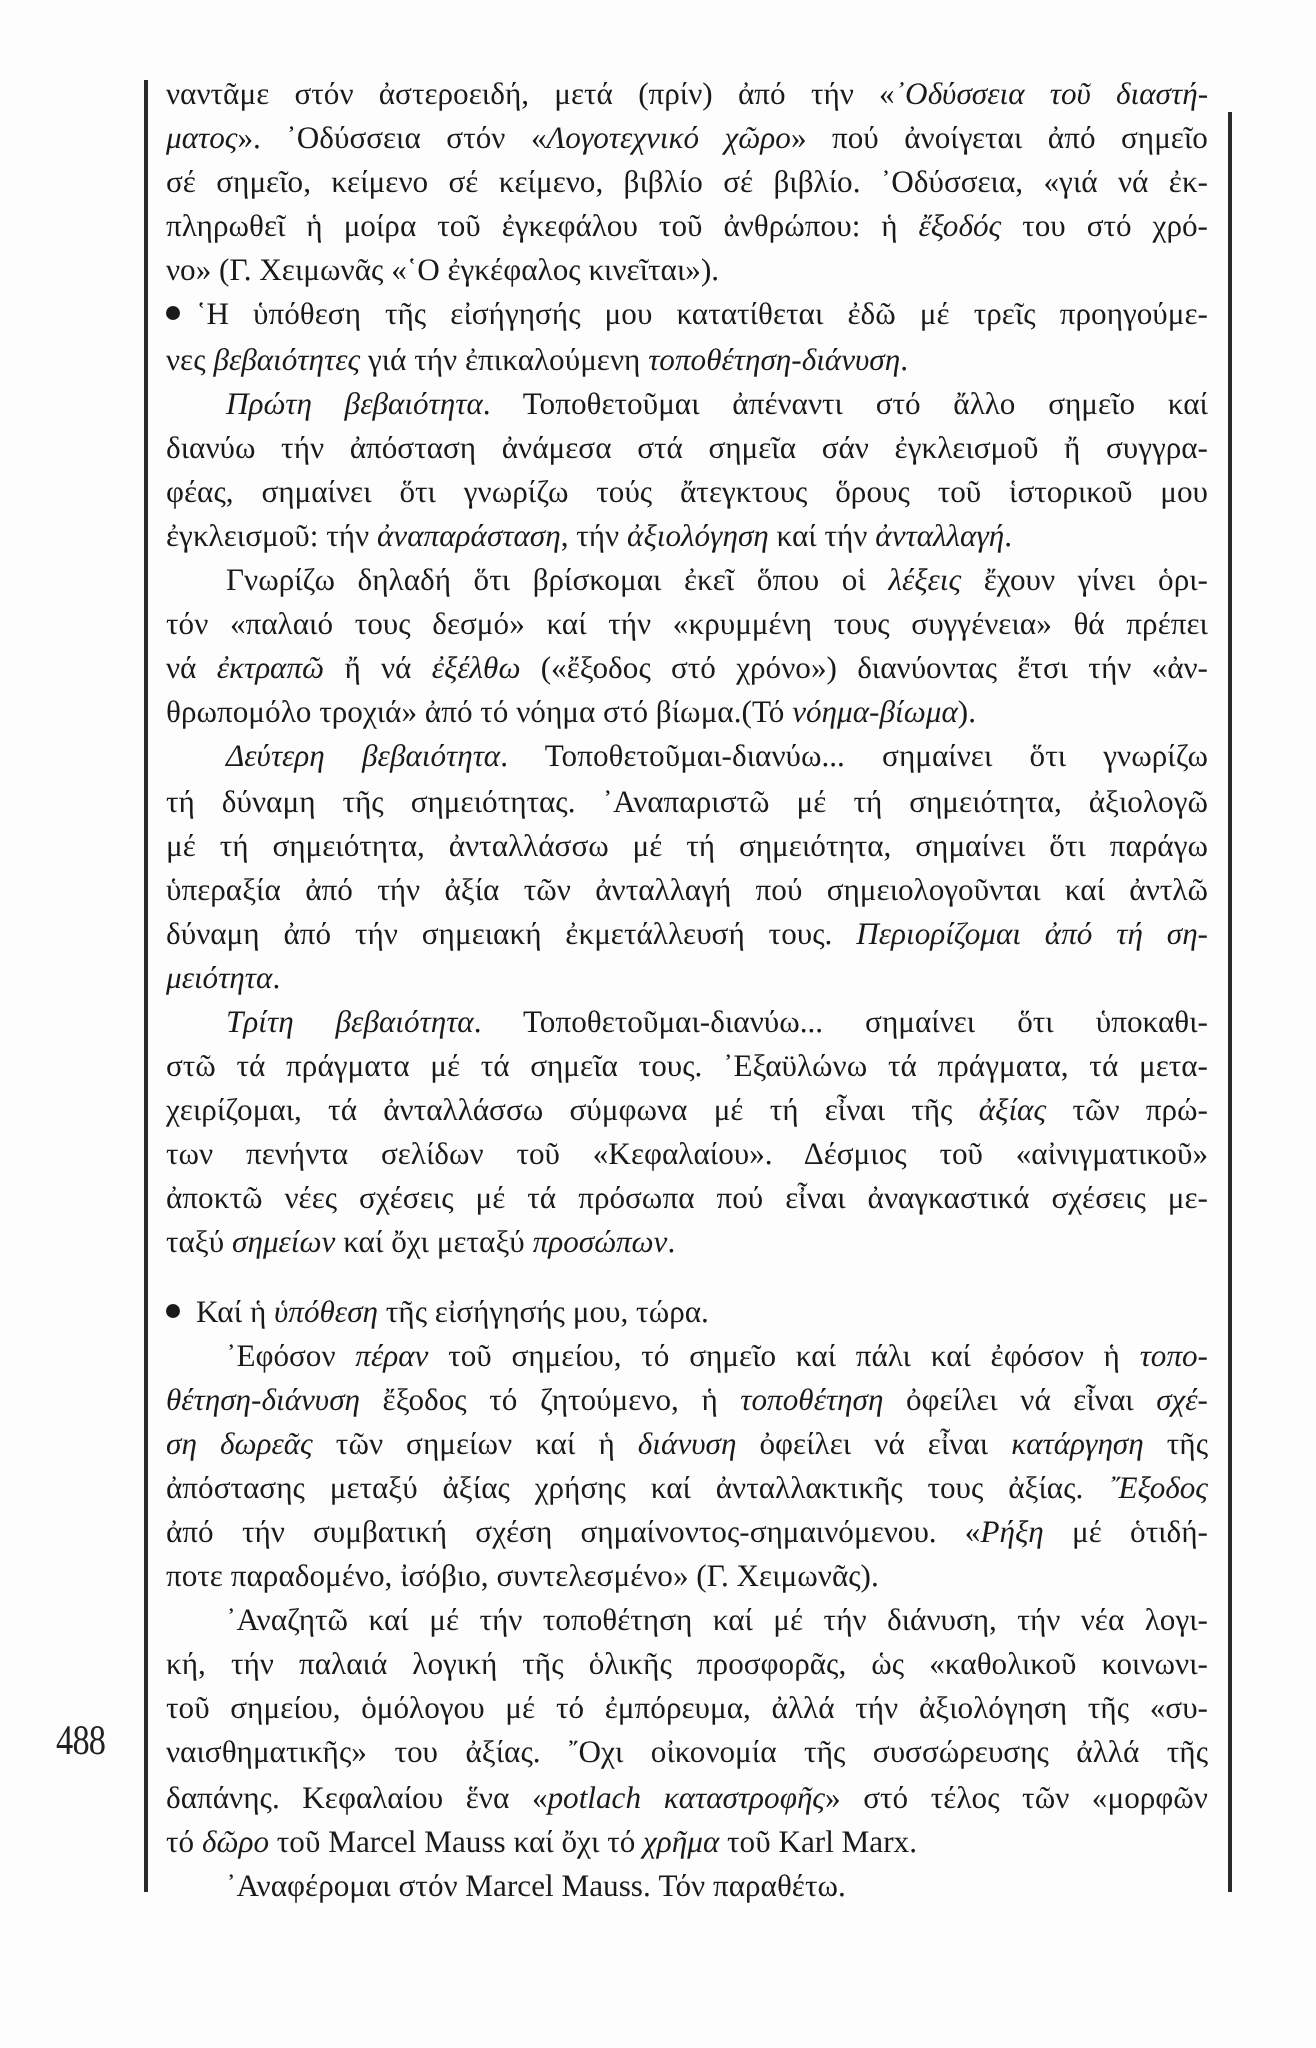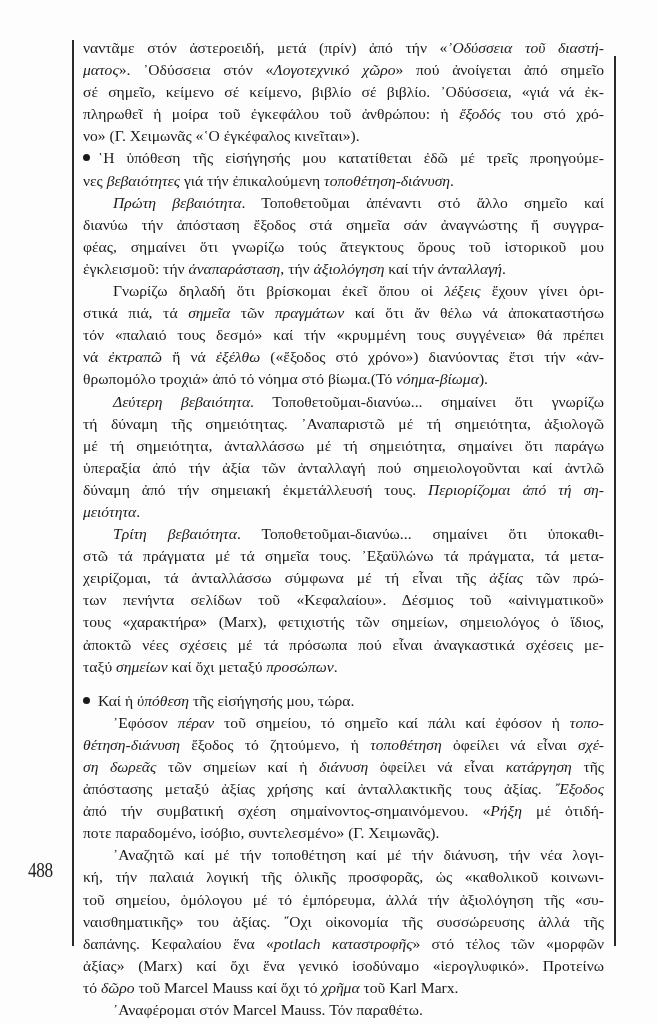--- a/index.html
+++ b/index.html
@@ -36,51 +36,48 @@
   <div class="page-number">488</div>
   <div class="body-text" id="body-text">
       <div class="line"><span>ναντᾶμε στόν ἀστεροειδή, μετά (πρίν) ἀπό τήν «</span><span class="it">᾿Οδύσσεια τοῦ διαστή-</span></div>
       <div class="line"><span class="it">ματος</span><span>». ᾿Οδύσσεια στόν «</span><span class="it">Λογοτεχνικό χῶρο</span><span>» πού ἀνοίγεται ἀπό σημεῖο</span></div>
       <div class="line"><span>σέ σημεῖο, κείμενο σέ κείμενο, βιβλίο σέ βιβλίο. ᾿Οδύσσεια, «γιά νά ἐκ-</span></div>
       <div class="line"><span>πληρωθεῖ ἡ μοίρα τοῦ ἐγκεφάλου τοῦ ἀνθρώπου: ἡ </span><span class="it">ἔξοδός</span><span> του στό χρό-</span></div>
       <div class="line last"><span>νο» (Γ. Χειμωνᾶς «῾Ο ἐγκέφαλος κινεῖται»).</span></div>
       <div class="line"><span class="bullet"></span><span>῾Η ὑπόθεση τῆς εἰσήγησής μου κατατίθεται ἐδῶ μέ τρεῖς προηγούμε-</span></div>
       <div class="line last"><span>νες </span><span class="it">βεβαιότητες</span><span> γιά τήν ἐπικαλούμενη </span><span class="it">τοποθέτηση-διάνυση</span><span>.</span></div>
       <div class="line indent"><span class="it">Πρώτη βεβαιότητα</span><span>. Τοποθετοῦμαι ἀπέναντι στό ἄλλο σημεῖο καί</span></div>
-      <div class="line"><span>διανύω τήν ἀπόσταση ἔξοδος στά σημεῖα σάν ἀναγνώστης ἤ συγγρα-</span></div>
+      <div class="line"><span>διανύω τήν ἀπόσταση ἀνάμεσα στά σημεῖα σάν ἐγκλεισμοῦ ἤ συγγρα-</span></div>
       <div class="line"><span>φέας, σημαίνει ὅτι γνωρίζω τούς ἄτεγκτους ὅρους τοῦ ἱστορικοῦ μου</span></div>
       <div class="line last"><span>ἐγκλεισμοῦ: τήν </span><span class="it">ἀναπαράσταση</span><span>, τήν </span><span class="it">ἀξιολόγηση</span><span> καί τήν </span><span class="it">ἀνταλλαγή</span><span>.</span></div>
       <div class="line indent"><span>Γνωρίζω δηλαδή ὅτι βρίσκομαι ἐκεῖ ὅπου οἱ </span><span class="it">λέξεις</span><span> ἔχουν γίνει ὁρι-</span></div>
-      <div class="line"><span>στικά πιά, τά </span><span class="it">σημεῖα</span><span> τῶν </span><span class="it">πραγμάτων</span><span> καί ὅτι ἄν θέλω νά ἀποκαταστήσω</span></div>
       <div class="line"><span>τόν «παλαιό τους δεσμό» καί τήν «κρυμμένη τους συγγένεια» θά πρέπει</span></div>
       <div class="line"><span>νά </span><span class="it">ἐκτραπῶ</span><span> ἤ νά </span><span class="it">ἐξέλθω</span><span> («ἔξοδος στό χρόνο») διανύοντας ἔτσι τήν «ἀν-</span></div>
       <div class="line last"><span>θρωπομόλο τροχιά» ἀπό τό νόημα στό βίωμα.(Τό </span><span class="it">νόημα-βίωμα</span><span>).</span></div>
       <div class="line indent"><span class="it">Δεύτερη βεβαιότητα</span><span>. Τοποθετοῦμαι-διανύω... σημαίνει ὅτι γνωρίζω</span></div>
       <div class="line"><span>τή δύναμη τῆς σημειότητας. ᾿Αναπαριστῶ μέ τή σημειότητα, ἀξιολογῶ</span></div>
       <div class="line"><span>μέ τή σημειότητα, ἀνταλλάσσω μέ τή σημειότητα, σημαίνει ὅτι παράγω</span></div>
       <div class="line"><span>ὑπεραξία ἀπό τήν ἀξία τῶν ἀνταλλαγή πού σημειολογοῦνται καί ἀντλῶ</span></div>
       <div class="line"><span>δύναμη ἀπό τήν σημειακή ἐκμετάλλευσή τους. </span><span class="it">Περιορίζομαι ἀπό τή ση-</span></div>
       <div class="line last"><span class="it">μειότητα</span><span>.</span></div>
       <div class="line indent"><span class="it">Τρίτη βεβαιότητα</span><span>. Τοποθετοῦμαι-διανύω... σημαίνει ὅτι ὑποκαθι-</span></div>
       <div class="line"><span>στῶ τά πράγματα μέ τά σημεῖα τους. ᾿Εξαϋλώνω τά πράγματα, τά μετα-</span></div>
       <div class="line"><span>χειρίζομαι, τά ἀνταλλάσσω σύμφωνα μέ τή εἶναι τῆς </span><span class="it">ἀξίας</span><span> τῶν πρώ-</span></div>
       <div class="line"><span>των πενήντα σελίδων τοῦ «Κεφαλαίου». Δέσμιος τοῦ «αἰνιγματικοῦ»</span></div>
-      <div class="line"><span>τους «χαρακτήρα» (Marx), φετιχιστής τῶν σημείων, σημειολόγος ὁ ἴδιος,</span></div>
       <div class="line"><span>ἀποκτῶ νέες σχέσεις μέ τά πρόσωπα πού εἶναι ἀναγκαστικά σχέσεις με-</span></div>
       <div class="line last"><span>ταξύ </span><span class="it">σημείων</span><span> καί ὄχι μεταξύ </span><span class="it">προσώπων</span><span>.</span></div>
       <div class="line gap"></div>
       <div class="line last"><span class="bullet"></span><span>Καί ἡ </span><span class="it">ὑπόθεση</span><span> τῆς εἰσήγησής μου, τώρα.</span></div>
       <div class="line indent"><span>᾿Εφόσον </span><span class="it">πέραν</span><span> τοῦ σημείου, τό σημεῖο καί πάλι καί ἐφόσον ἡ </span><span class="it">τοπο-</span></div>
       <div class="line"><span class="it">θέτηση-διάνυση</span><span> ἔξοδος τό ζητούμενο, ἡ </span><span class="it">τοποθέτηση</span><span> ὀφείλει νά εἶναι </span><span class="it">σχέ-</span></div>
       <div class="line"><span class="it">ση δωρεᾶς</span><span> τῶν σημείων καί ἡ </span><span class="it">διάνυση</span><span> ὀφείλει νά εἶναι </span><span class="it">κατάργηση</span><span> τῆς</span></div>
       <div class="line"><span>ἀπόστασης μεταξύ ἀξίας χρήσης καί ἀνταλλακτικῆς τους ἀξίας. </span><span class="it">῎Εξοδος</span></div>
       <div class="line"><span>ἀπό τήν συμβατική σχέση σημαίνοντος-σημαινόμενου. «</span><span class="it">Ρήξη</span><span> μέ ὁτιδή-</span></div>
       <div class="line last"><span>ποτε παραδομένο, ἰσόβιο, συντελεσμένο» (Γ. Χειμωνᾶς).</span></div>
       <div class="line indent"><span>᾿Αναζητῶ καί μέ τήν τοποθέτηση καί μέ τήν διάνυση, τήν νέα λογι-</span></div>
       <div class="line"><span>κή, τήν παλαιά λογική τῆς ὁλικῆς προσφορᾶς, ὡς «καθολικοῦ κοινωνι-</span></div>
       <div class="line"><span>τοῦ σημείου, ὁμόλογου μέ τό ἐμπόρευμα, ἀλλά τήν ἀξιολόγηση τῆς «συ-</span></div>
       <div class="line"><span>ναισθηματικῆς» του ἀξίας. ῎Οχι οἰκονομία τῆς συσσώρευσης ἀλλά τῆς</span></div>
       <div class="line"><span>δαπάνης. Κεφαλαίου ἕνα «</span><span class="it">potlach καταστροφῆς</span><span>» στό τέλος τῶν «μορφῶν</span></div>
-      <div class="line"><span>ἀξίας» (Marx) καί ὄχι ἕνα γενικό ἰσοδύναμο «ἱερογλυφικό». Προτείνω</span></div>
       <div class="line last"><span>τό </span><span class="it">δῶρο</span><span> τοῦ Marcel Mauss καί ὄχι τό </span><span class="it">χρῆμα</span><span> τοῦ Karl Marx.</span></div>
       <div class="line last indent"><span>᾿Αναφέρομαι στόν Marcel Mauss. Τόν παραθέτω.</span></div>
     </div>
 </div>
 
 </body></html>

